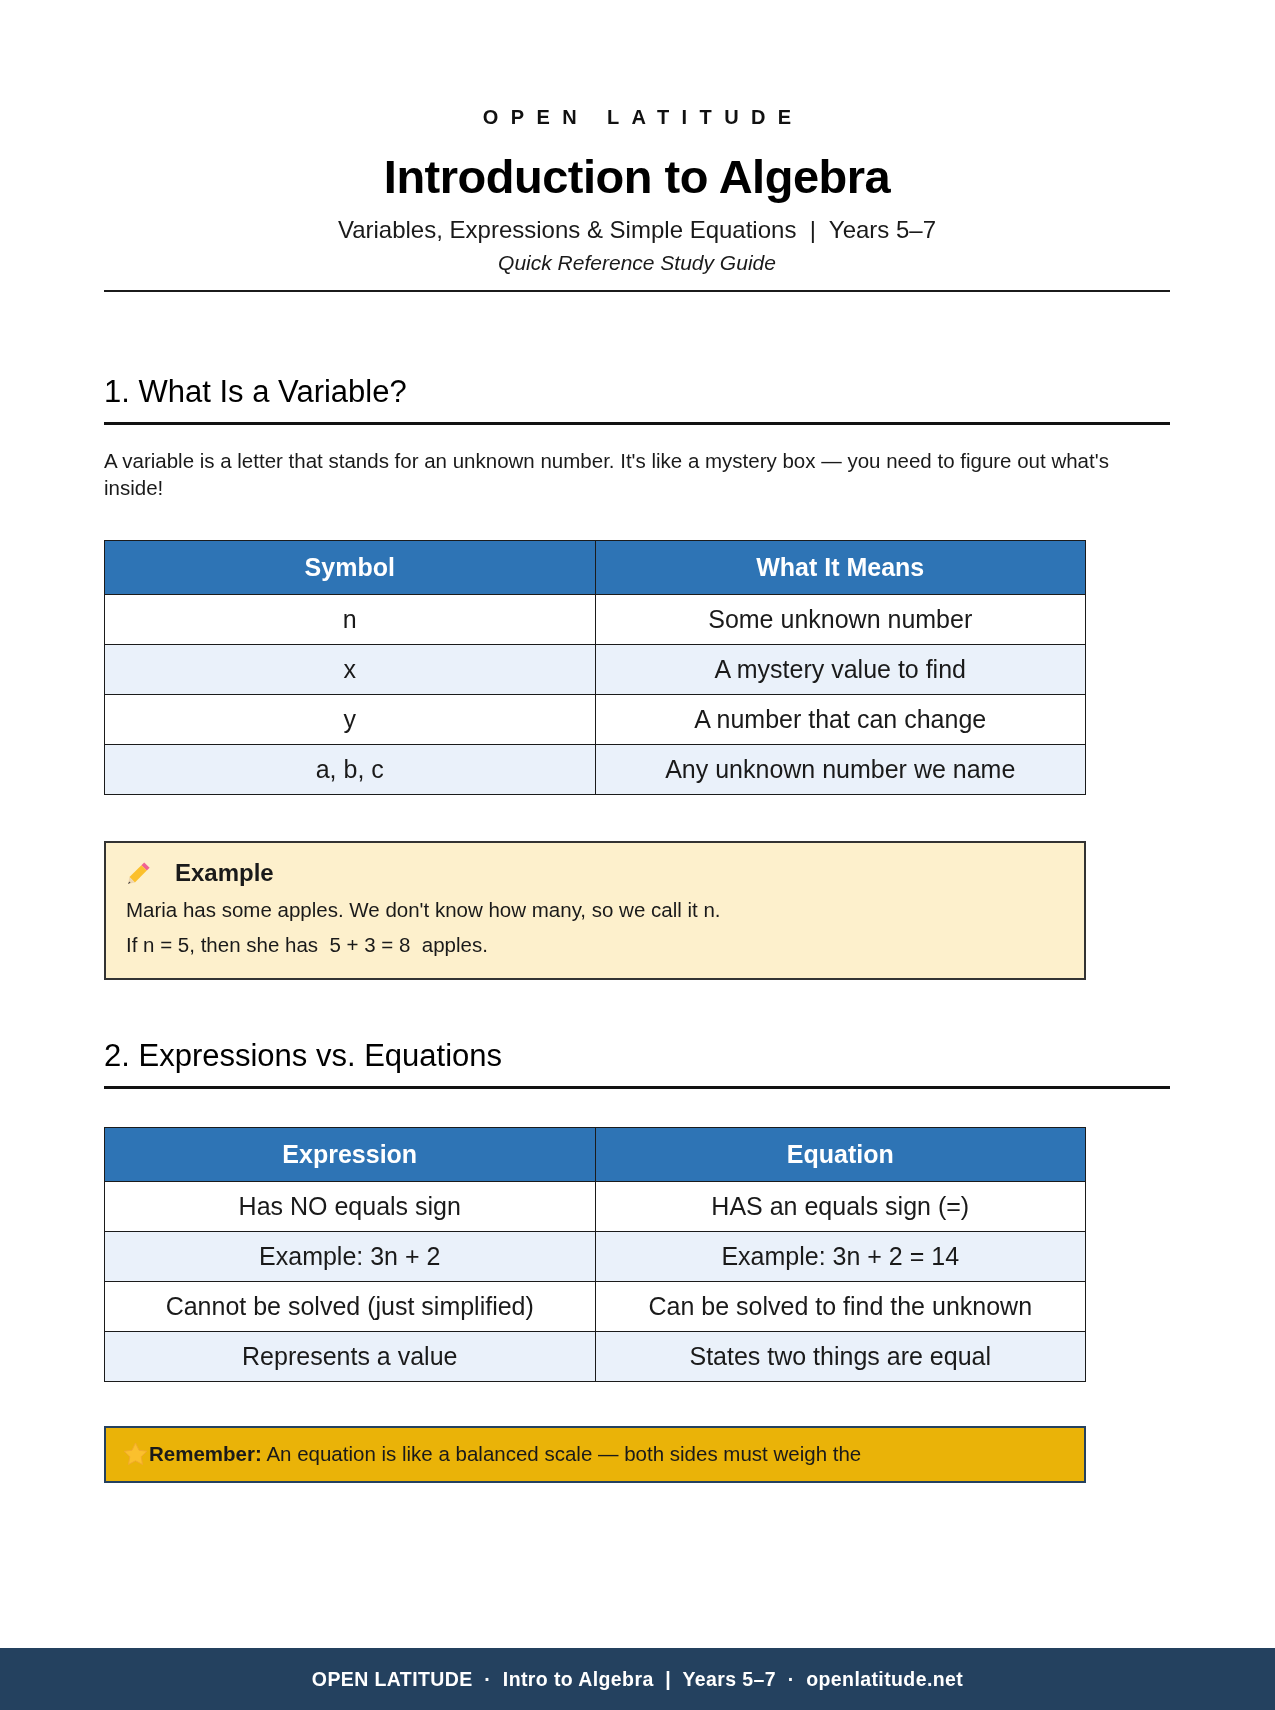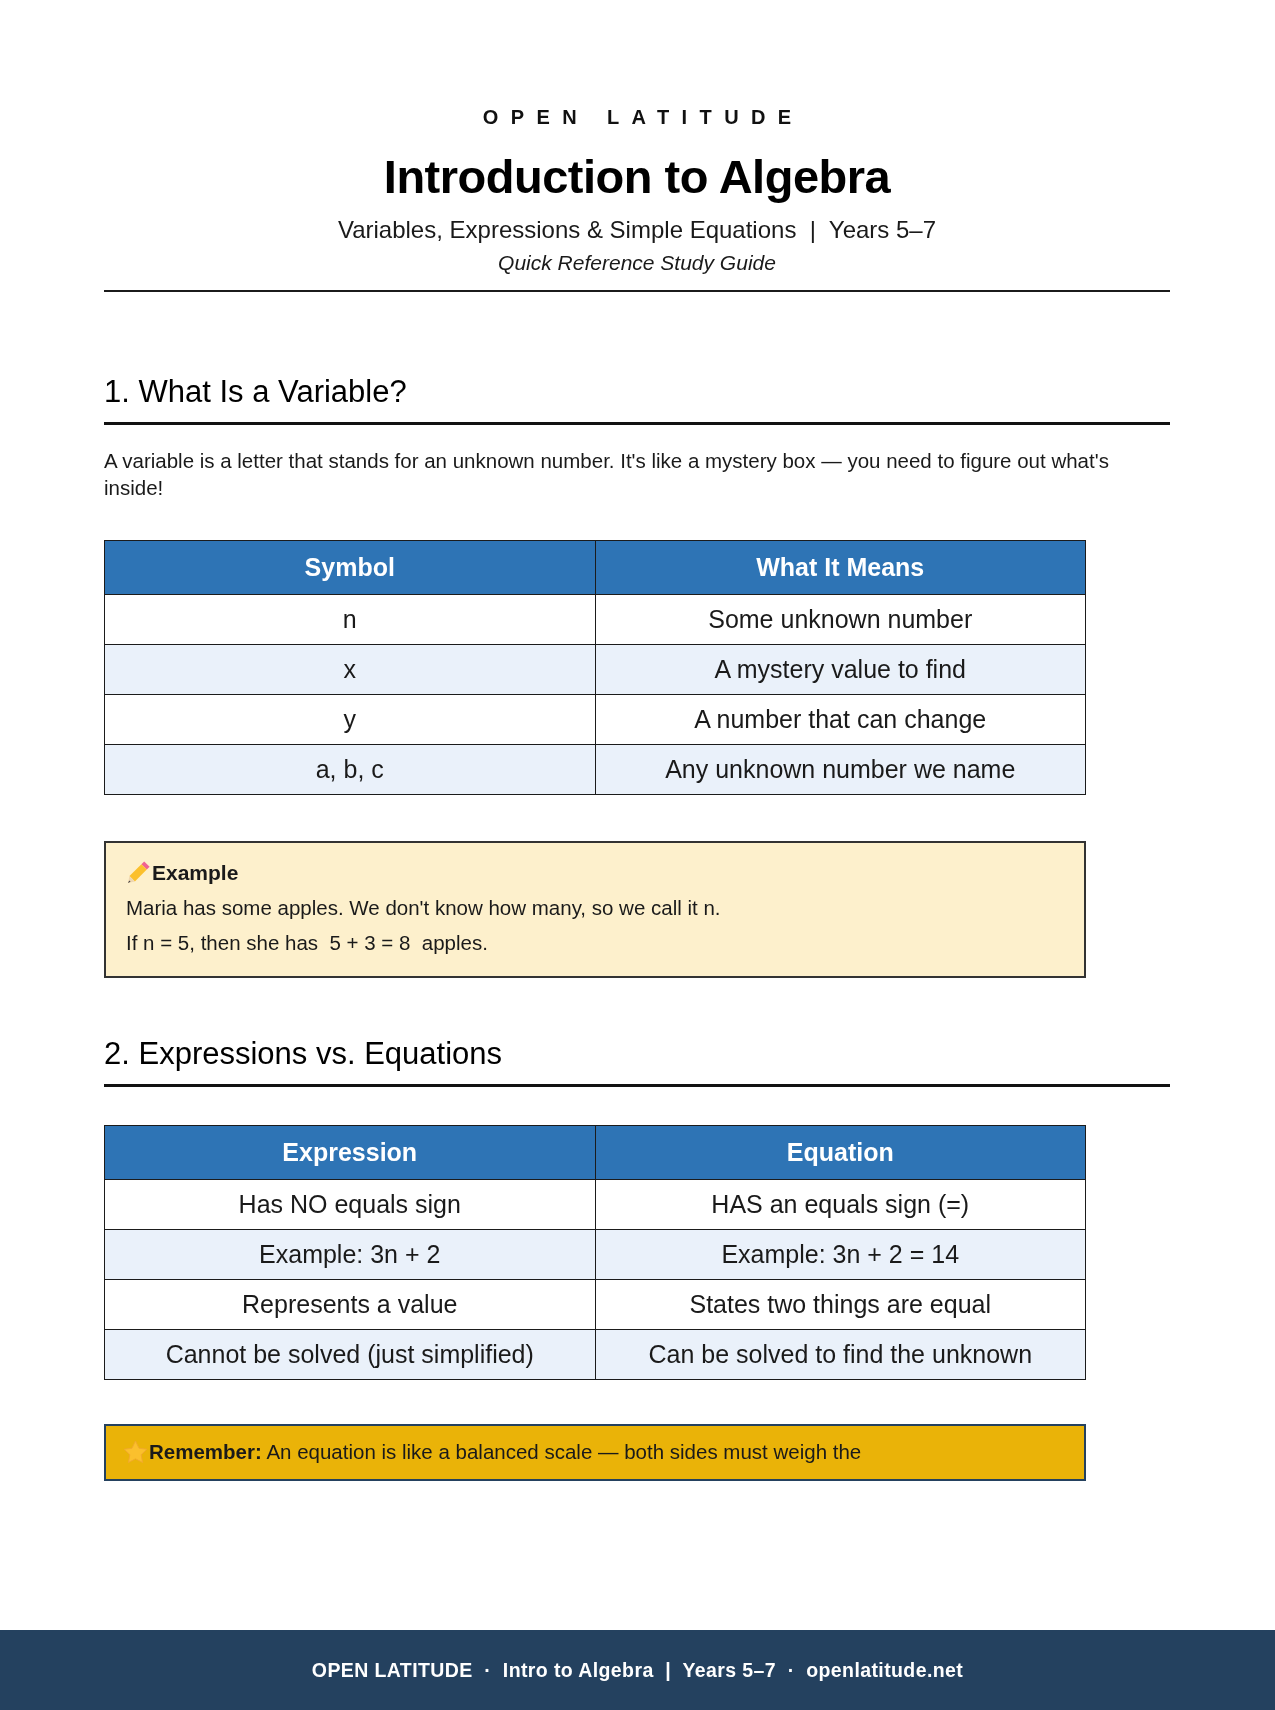--- a/index.html
+++ b/index.html
@@ -93,24 +93,24 @@
   
   .callout { width: 982px; font-size: 20.5px; }
   .callout.example {
     margin-top: 46px;
     background: #FDF0CC;
     border: 2px solid #333333;
     padding: 16px 20px 20px 20px;
   }
   .callout-title {
     font-weight: 700;
-    font-size: 21px;
-    display: flex;
-    align-items: flex-end;
-    gap: 0;
+    font-size: 24px;
+    display: flex;
+    align-items: center;
+    gap: 23px;
   }
   .callout-lines div {
     margin-top: 10px;
     line-height: 1.25;
     white-space: pre-wrap;
   }
   .callout.remember {
     margin-top: 44px;
     background: #eab308;
     border: 2px solid #24415F;
@@ -118,21 +118,21 @@
     display: flex;
     align-items: center;
     white-space: nowrap;
     overflow: hidden;
   }
   .remember-text b { font-weight: 700; }
   .icon { display: inline-flex; flex: 0 0 auto; }
   
   .footer-bar {
     flex: 0 0 auto;
-    height: 80px;
+    height: 62px;
     background: #24415F;
     color: #ffffff;
     display: flex;
     align-items: center;
     justify-content: center;
     font-size: 19.5px;
     font-weight: 600;
     letter-spacing: 0.4px;
     white-space: pre-wrap;
   }
@@ -215,26 +215,26 @@
       <tbody>
           <tr>
             <td>Has NO equals sign</td>
             <td>HAS an equals sign (=)</td>
           </tr>
           <tr>
             <td>Example: 3n + 2</td>
             <td>Example: 3n + 2 = 14</td>
           </tr>
           <tr>
+            <td>Cannot be solved (just simplified)</td>
+            <td>Can be solved to find the unknown</td>
+          </tr>
+          <tr>
             <td>Represents a value</td>
             <td>States two things are equal</td>
-          </tr>
-          <tr>
-            <td>Cannot be solved (just simplified)</td>
-            <td>Can be solved to find the unknown</td>
           </tr>
         </tbody>
     </table>
 
     <div class="callout remember">
       <span class="icon">
         <svg viewBox="0 0 24 24" width="27" height="27" aria-hidden="true">
           <path d="M12 1.8l3.1 6.4 7 .9-5.1 4.9 1.3 6.9L12 17.6 5.7 20.9 7 14 1.9 9.1l7-.9z" fill="#fbc02d" stroke="#f0a830" stroke-width="0.8"></path>
         </svg>
       </span>

